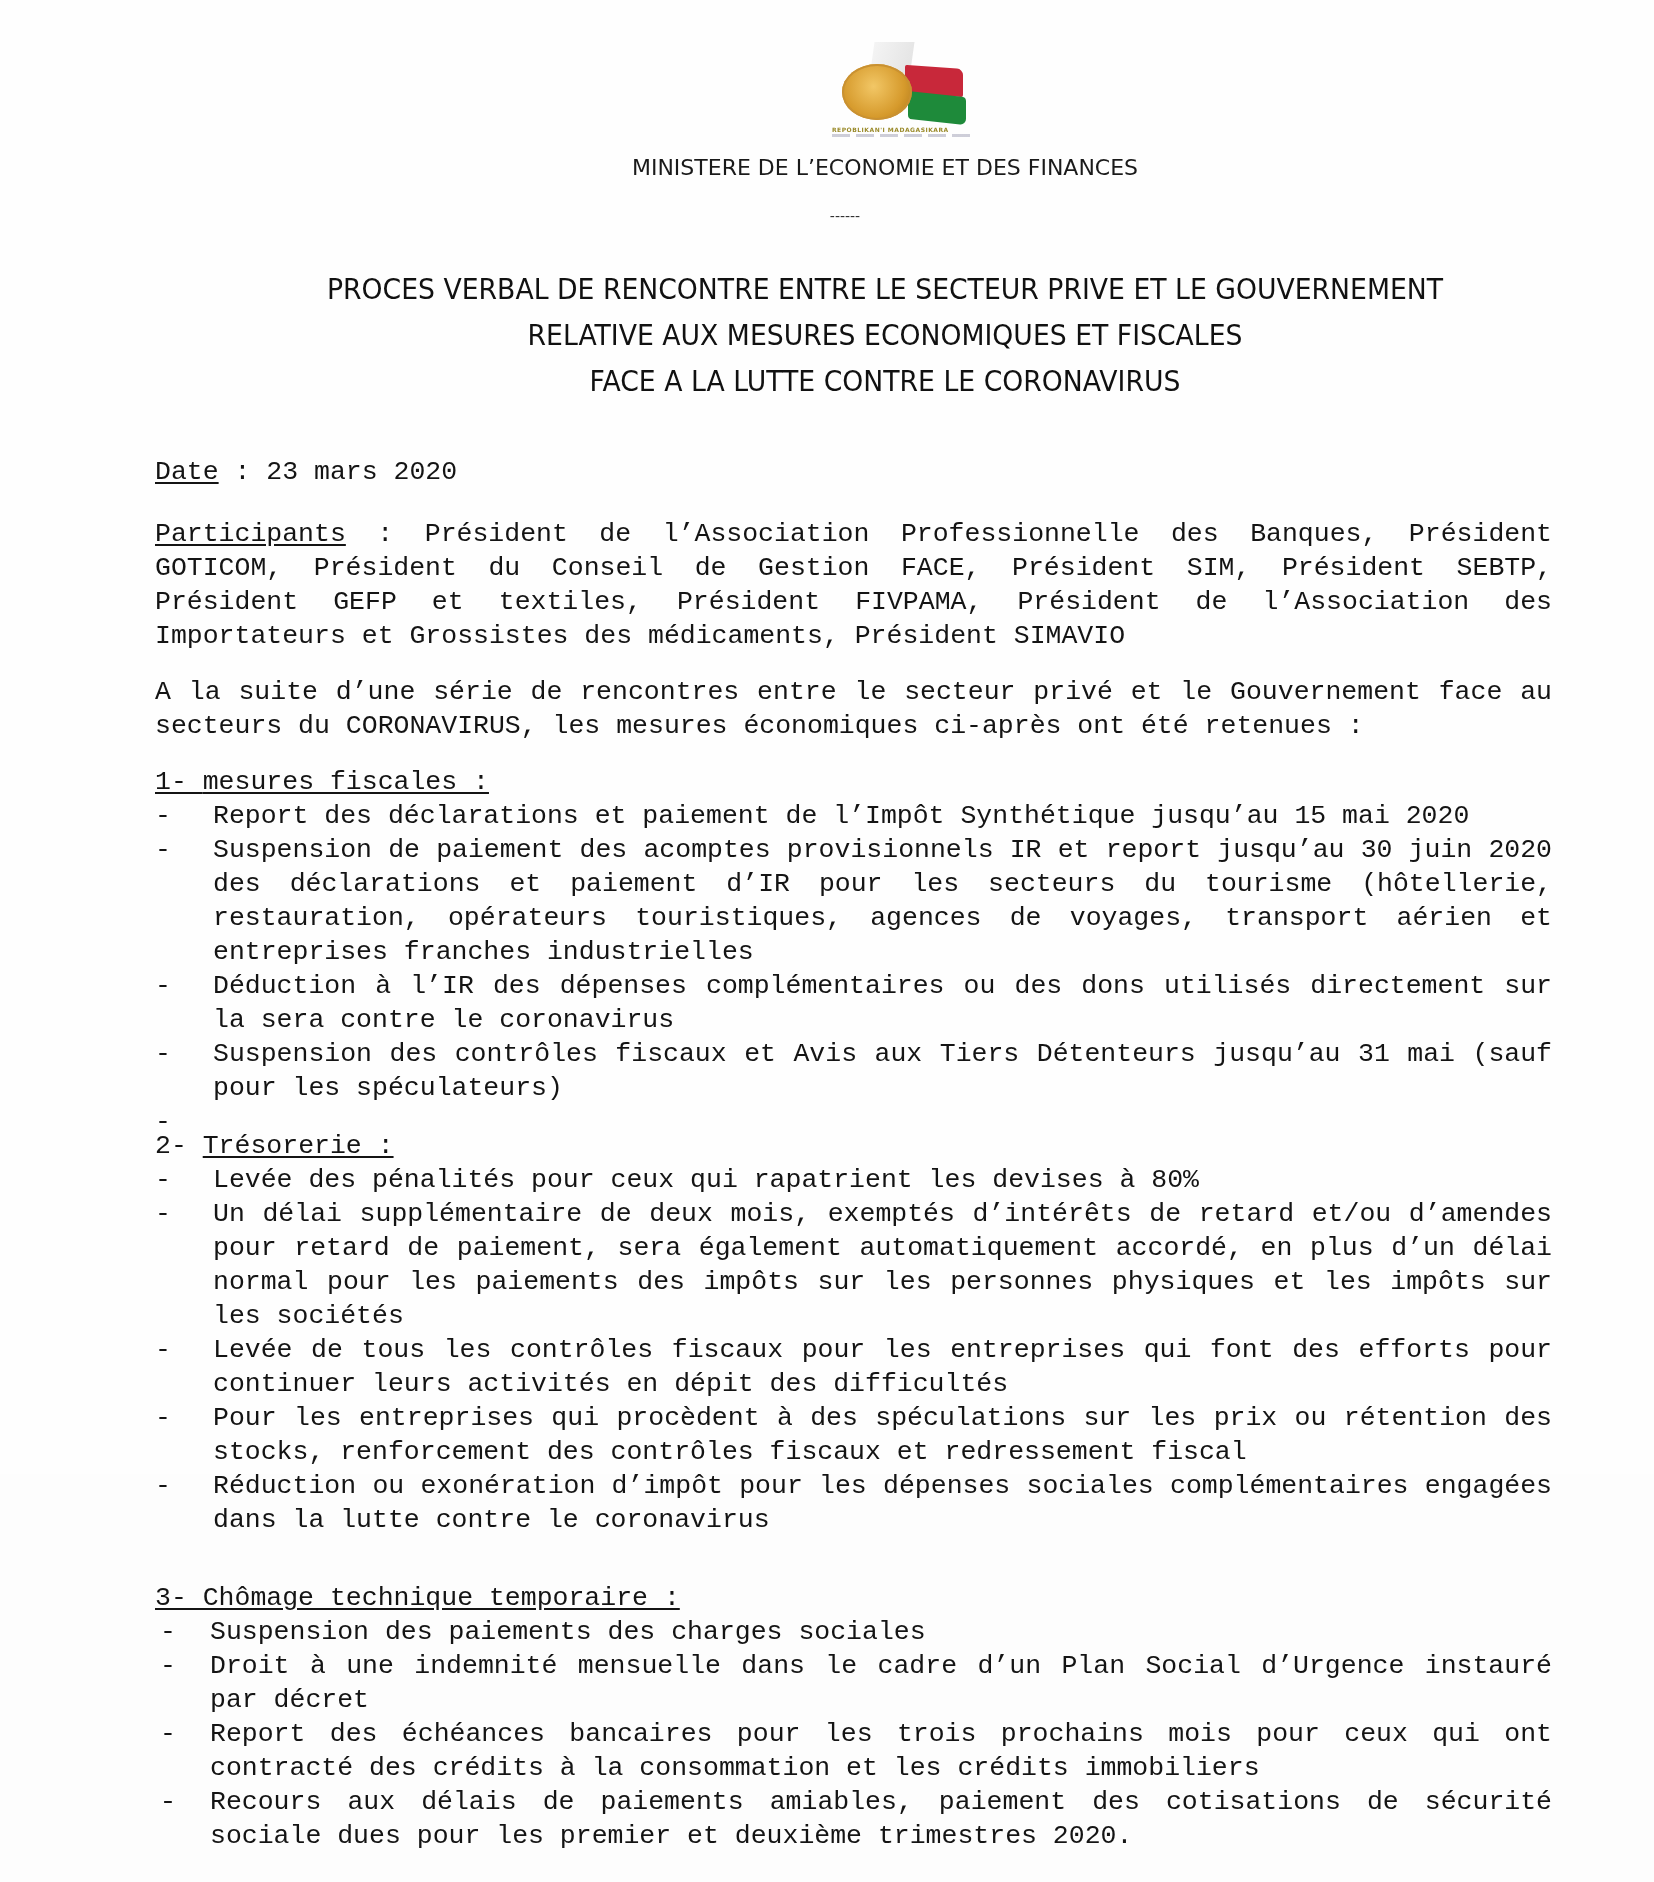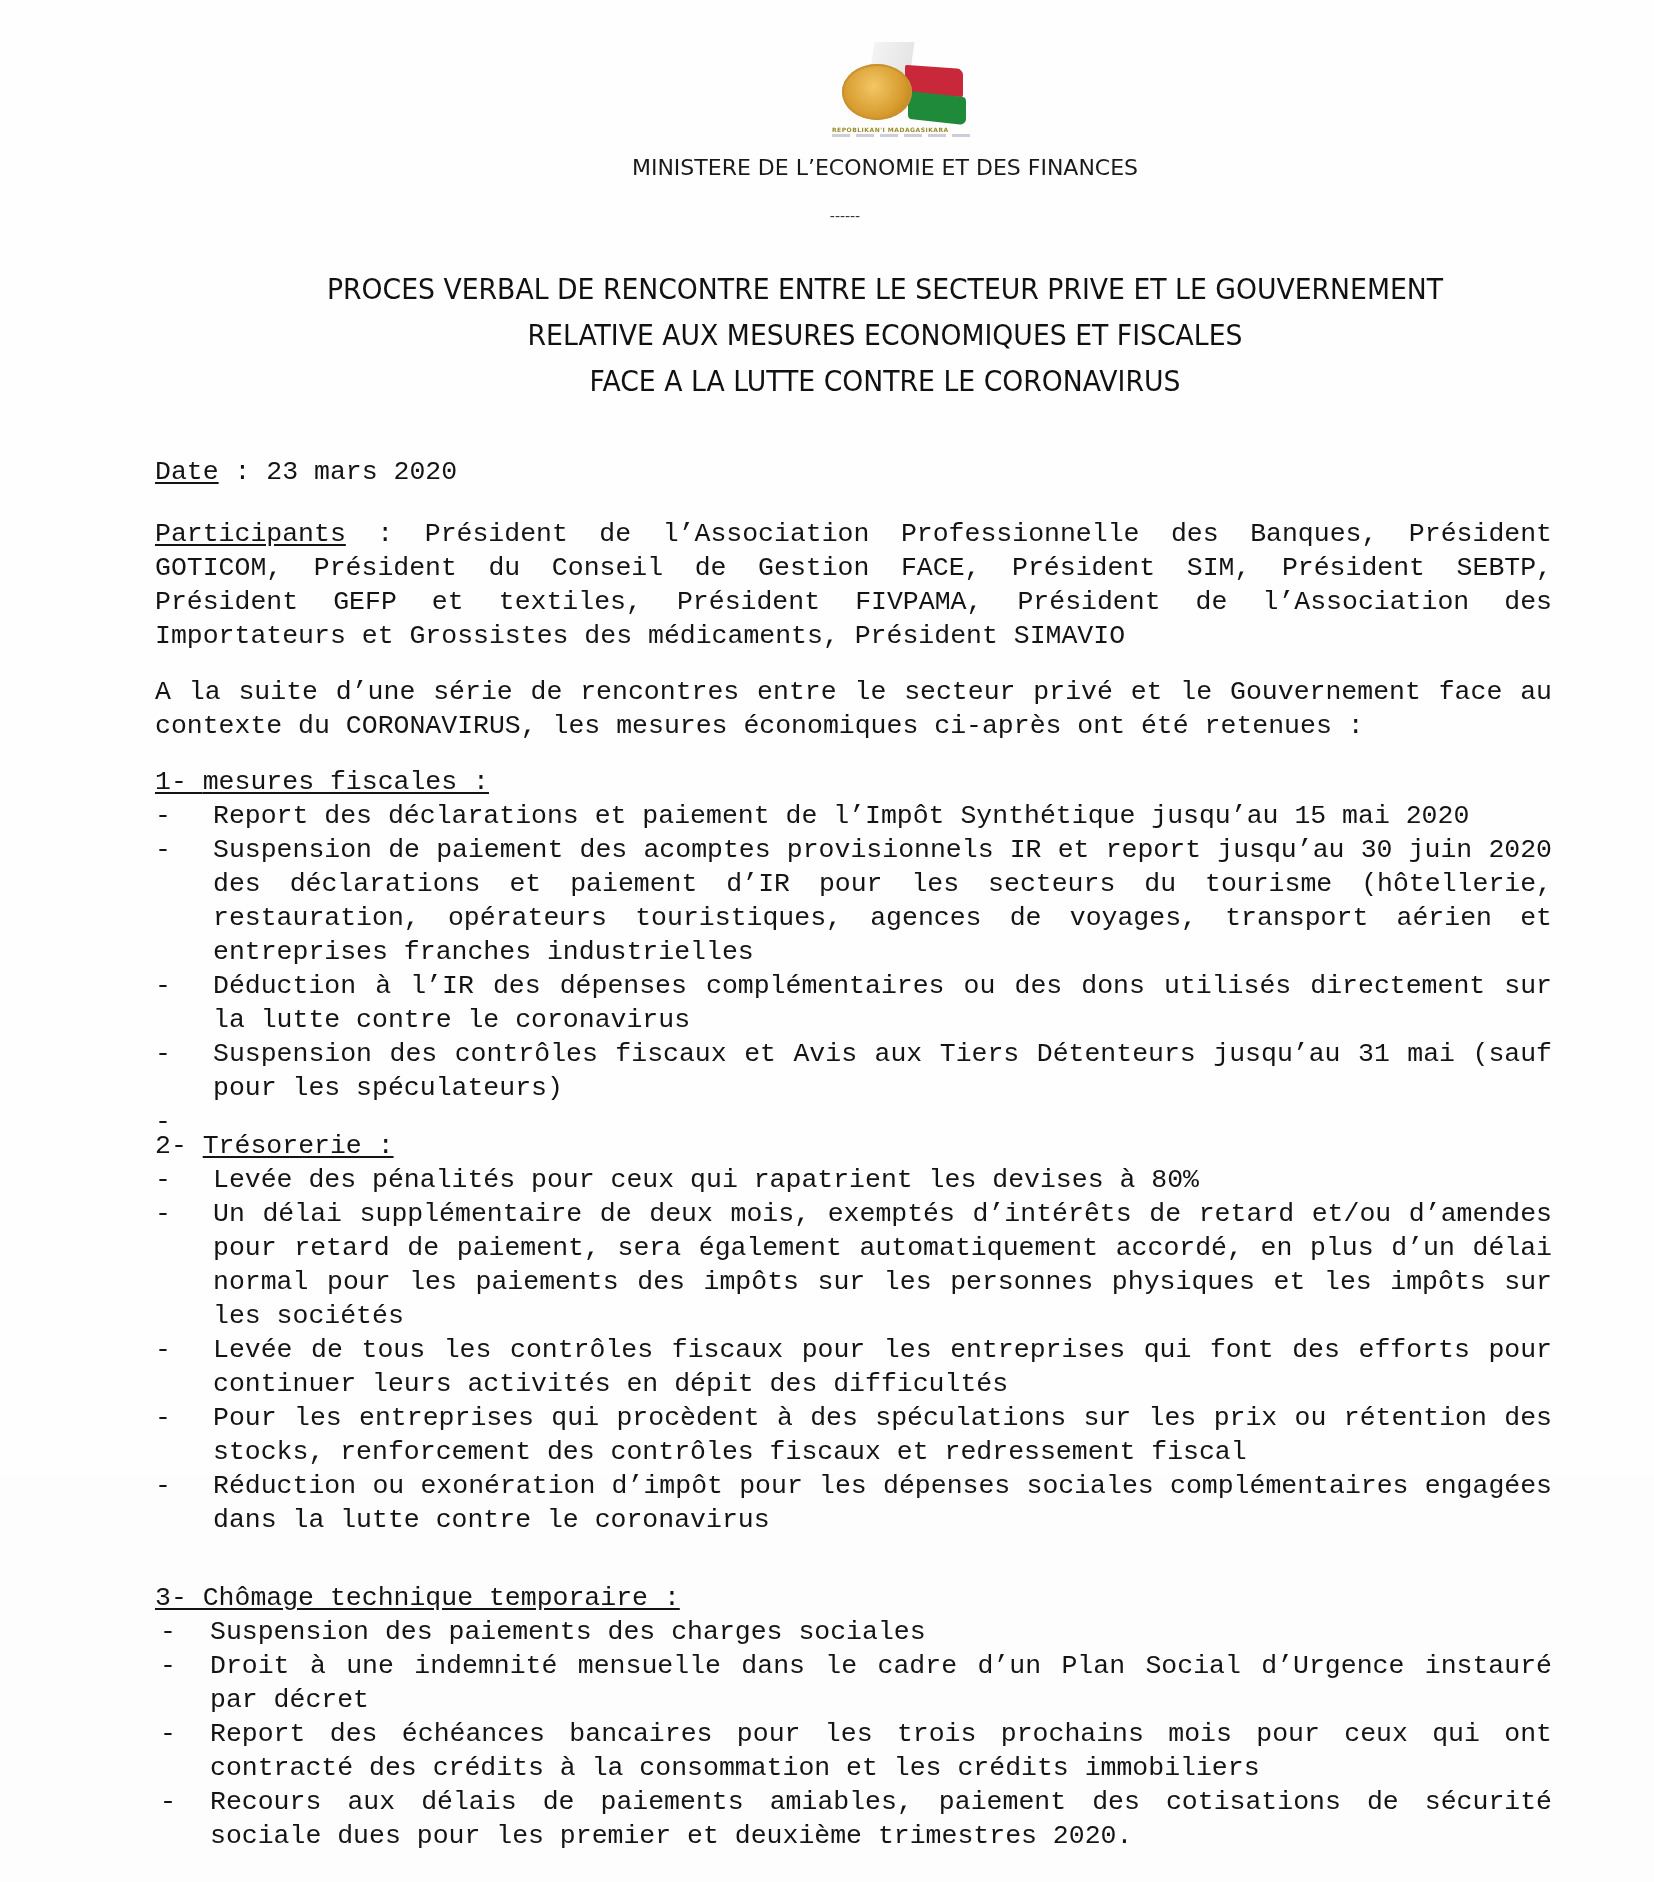--- a/index.html
+++ b/index.html
@@ -179,28 +179,28 @@
     <div>RELATIVE AUX MESURES ECONOMIQUES ET FISCALES</div>
     <div>FACE A LA LUTTE CONTRE LE CORONAVIRUS</div>
   </div>
 
   <div class="body">
 
     <p class="para date-line"><span class="u">Date</span><span> : </span><span>23 mars 2020</span></p>
 
     <p class="para participants"><span class="u">Participants</span><span> : </span><span>Président de l’Association Professionnelle des Banques, Président GOTICOM, Président du Conseil de Gestion FACE, Président SIM, Président SEBTP, Président GEFP et textiles, Président FIVPAMA, Président de l’Association des Importateurs et Grossistes des médicaments, Président SIMAVIO</span></p>
 
-    <p class="para intro">A la suite d’une série de rencontres entre le secteur privé et le Gouvernement face au contexte du CORONAVIRUS, les mesures économiques ci-après ont été retenues :</p>
+    <p class="para intro">A la suite d’une série de rencontres entre le secteur privé et le Gouvernement face au secteurs du CORONAVIRUS, les mesures économiques ci-après ont été retenues :</p>
 
     <div class="section s1">
       <p class="section-title"><span class="u"><span>1- </span><span>mesures fiscales :</span></span></p>
       <ul class="bullets">
         <li><span class="dash">-</span><span>Report des déclarations et paiement de l’Impôt Synthétique jusqu’au 15 mai 2020</span></li>
         <li><span class="dash">-</span><span>Suspension de paiement des acomptes provisionnels IR et report jusqu’au 30 juin 2020 des déclarations et paiement d’IR pour les secteurs du tourisme (hôtellerie, restauration, opérateurs touristiques, agences de voyages, transport aérien et entreprises franches industrielles</span></li>
-        <li><span class="dash">-</span><span>Déduction à l’IR des dépenses complémentaires ou des dons utilisés directement sur la lutte contre le coronavirus</span></li>
+        <li><span class="dash">-</span><span>Déduction à l’IR des dépenses complémentaires ou des dons utilisés directement sur la sera contre le coronavirus</span></li>
         <li><span class="dash">-</span><span>Suspension des contrôles fiscaux et Avis aux Tiers Détenteurs jusqu’au 31 mai (sauf pour les spéculateurs)</span></li>
         <li><span class="dash">-</span></li>
       </ul>
     </div>
 
     <div class="section s2">
       <p class="section-title"><span>2- </span><span class="u">Trésorerie :</span></p>
       <ul class="bullets">
         <li><span class="dash">-</span><span>Levée des pénalités pour ceux qui rapatrient les devises à 80%</span></li>
         <li><span class="dash">-</span><span>Un délai supplémentaire de deux mois, exemptés d’intérêts de retard et/ou d’amendes pour retard de paiement, sera également automatiquement accordé, en plus d’un délai normal pour les paiements des impôts sur les personnes physiques et les impôts sur les sociétés</span></li>

